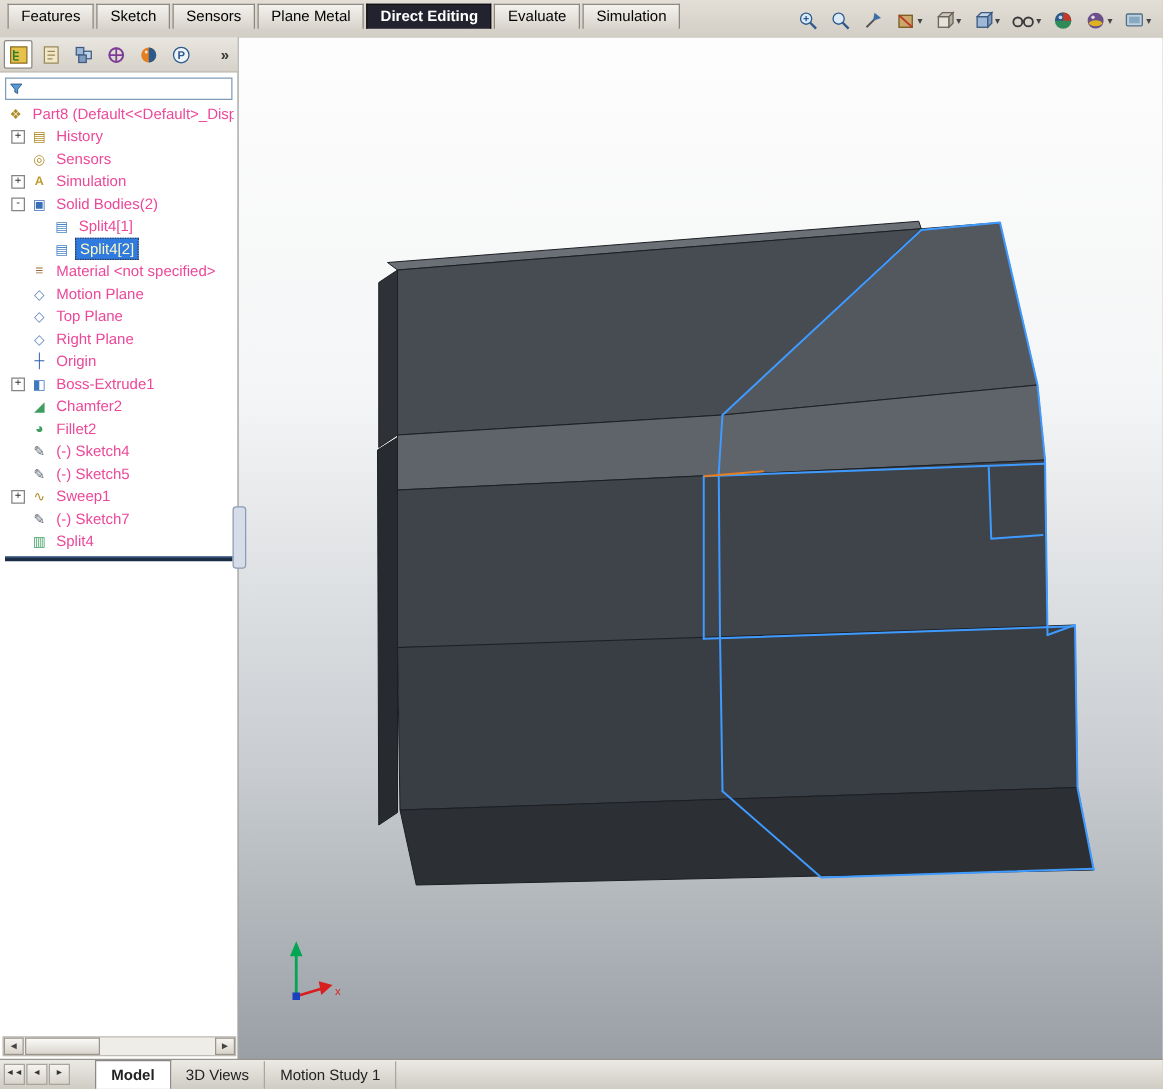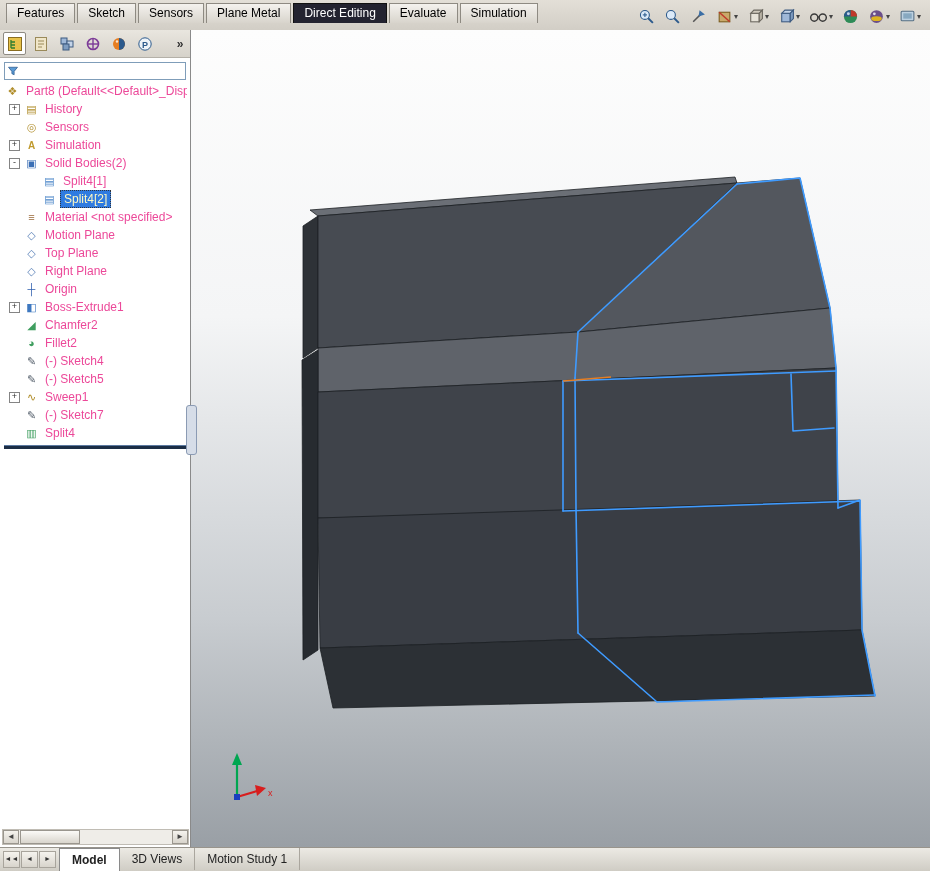--- a/index.html
+++ b/index.html
@@ -7,21 +7,21 @@
     width:930px;height:871px;position:relative;overflow:hidden;
     font-family:"Liberation Sans",sans-serif;font-size:12px;
     background:#d4d0c8;
   }
   
   .topbar{position:absolute;left:0;top:0;width:930px;height:30px;
     background:linear-gradient(#e3dfd7,#d2cec6);border-bottom:1px solid #98948c}
   .ribbon-tabs{position:absolute;left:6px;top:3px;display:flex;gap:2px}
   .rtab{height:19px;line-height:19px;padding:0 10px;background:linear-gradient(#f4f2ee,#d8d4cc);
     border:1px solid #8e8a82;border-bottom:none;color:#000;cursor:default;font-size:12px}
-  .rtab.active{background:#232330;color:#fff;font-weight:normal;border-color:#111}
+  .rtab.active{background:#232330;color:#fff;font-weight:bold;border-color:#111}
   
   .hud{position:absolute;right:6px;top:4px;display:flex;align-items:center;gap:3px}
   .hbtn{display:flex;align-items:center;gap:1px;height:21px;padding:1px 2px;border:1px solid transparent;border-radius:2px}
   .caret{font-size:8px;color:#444}
   
   .panel{position:absolute;left:0;top:30px;width:191px;height:818px;background:#fff;
     border-right:1px solid #8a8a8a;box-sizing:border-box}
   .panel-toolbar{height:27px;background:linear-gradient(#e9e6df,#d6d2ca);
     border-bottom:1px solid #b4b0a8;display:flex;align-items:center;gap:3px;padding:0 3px}
   .ptab{width:21px;height:21px;display:flex;align-items:center;justify-content:center;
@@ -54,21 +54,21 @@
   .viewport{position:absolute;left:191px;top:30px;width:739px;height:818px;
     background:linear-gradient(180deg,#fdfdfd 0%,#f4f5f6 35%,#c8ccd0 72%,#999fa5 100%)}
   .viewport svg{position:absolute;left:0;top:0}
   
   .statusbar{position:absolute;left:0;bottom:0;width:930px;height:23px;
     background:linear-gradient(#eceae4,#cfccc4);border-top:1px solid #98948c;
     display:flex;align-items:stretch}
   .nav-btns{display:flex;align-items:center;gap:1px;padding:0 3px}
   .nbtn{width:15px;height:15px;border:1px solid #a8a49c;background:linear-gradient(#f5f3ee,#d8d4cc);
     font-size:7px;line-height:13px;text-align:center;color:#333}
-  .stabs{display:flex;align-items:flex-start;margin-left:0}
+  .stabs{display:flex;align-items:center;margin-left:17px}
   .stab{padding:0 12px;line-height:22px;border-right:1px solid #aaa69e;color:#222;font-size:12px}
   .stab.active{background:#fff;font-weight:bold;border:1px solid #8a8a8a;border-bottom:none}
 </style>
 </head>
 <body>
 
 <div class="topbar">
   <div class="ribbon-tabs">
     <div class="rtab">Features</div>
     <div class="rtab">Sketch</div>

